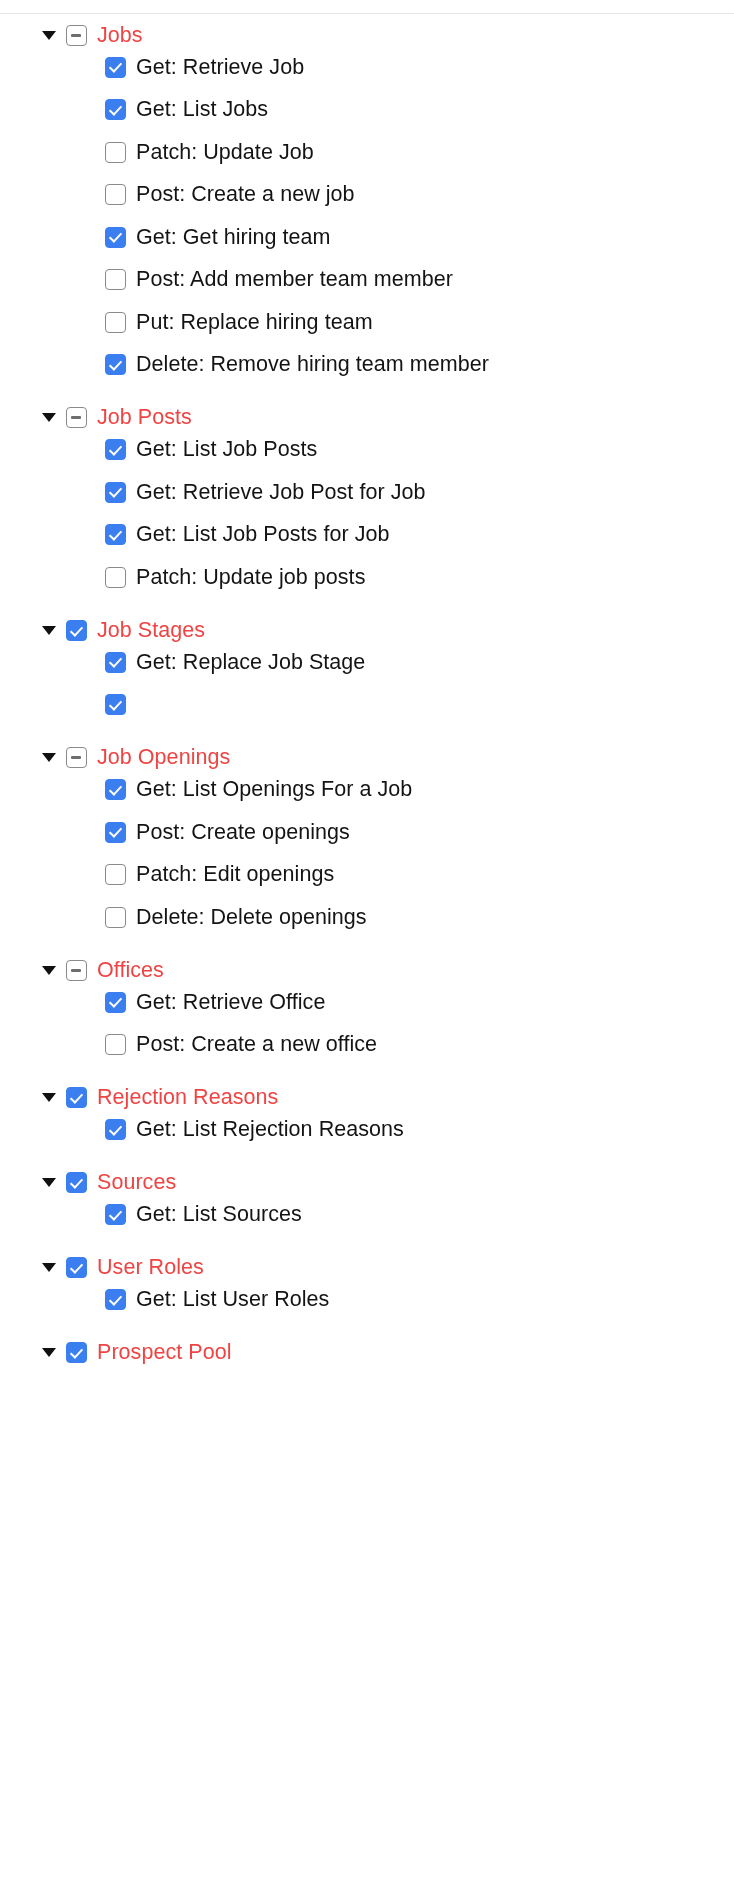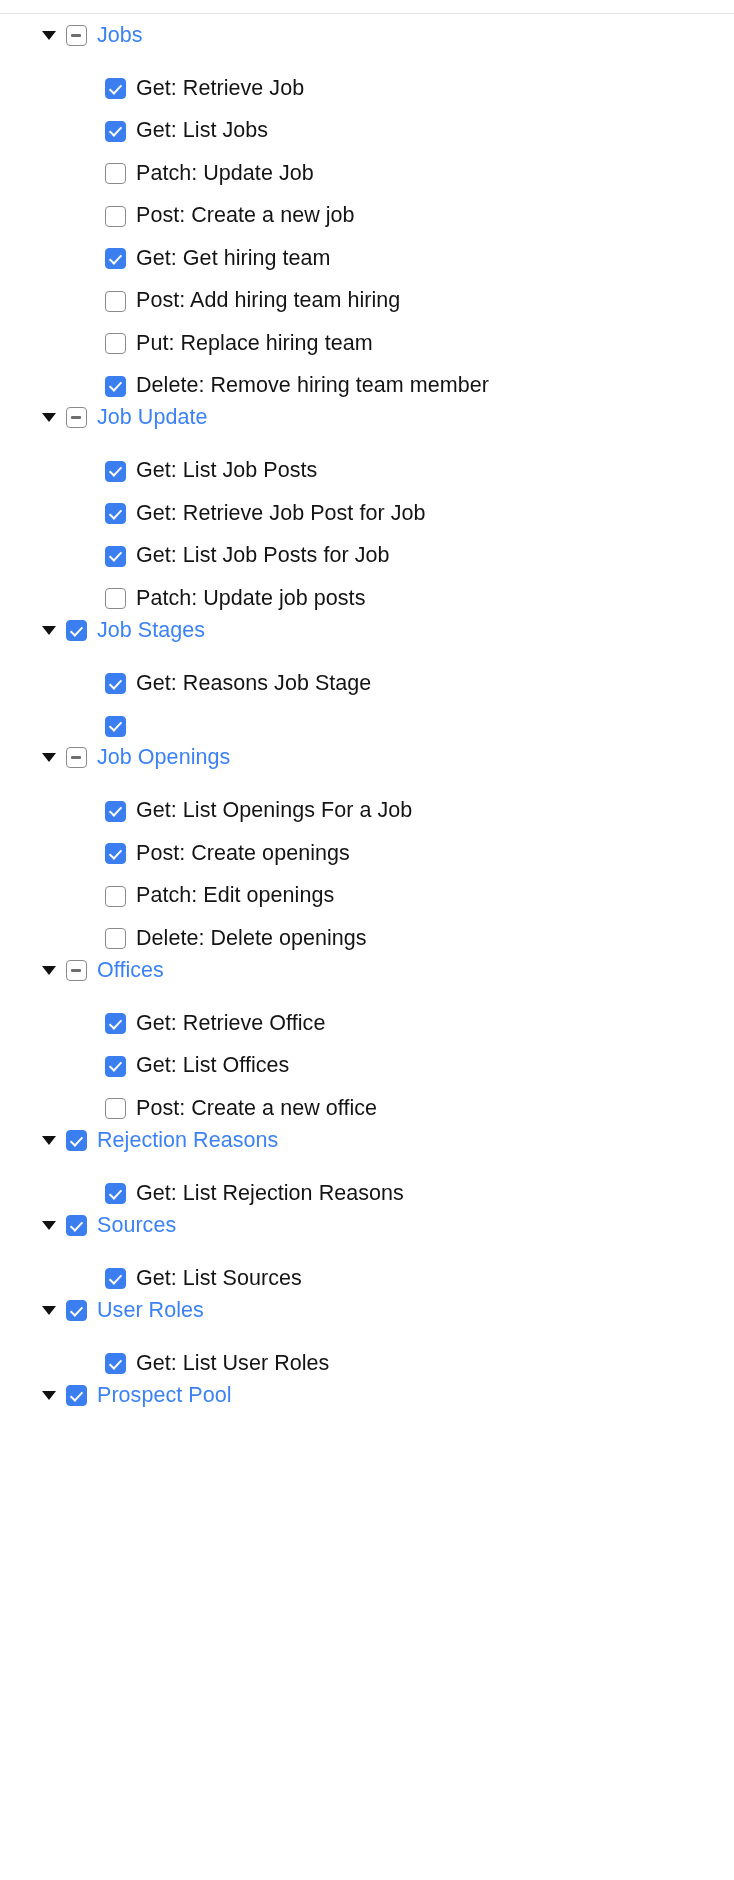--- a/index.html
+++ b/index.html
@@ -62,21 +62,21 @@
     width: 0;
     height: 0;
     border-left: 7px solid transparent;
     border-right: 7px solid transparent;
     border-top: 9px solid #111111;
   }
 
   
   .leaf-row {
     display: flex;
-    align-items: flex-end;
+    align-items: flex-start;
     height: 42.5px;
     padding-left: 105px;
     box-sizing: border-box;
     cursor: pointer;
   }
 
   
   .cb {
     width: 21px;
     height: 21px;
@@ -123,21 +123,21 @@
 
   
   .row-label {
     font-size: 21.5px;
     line-height: 1;
     letter-spacing: 0.05px;
     color: #141414;
     white-space: nowrap;
     user-select: none;
   }
-  .group-row .row-label { color: #3b82f6; }
+  .group-row .row-label { color: #ef4444; }
 </style>
 </head>
 <body>
 
 <div id="tree-root">
   <div class="top-divider"></div>
   <ul class="tree-list" id="tree-list">
       <li class="group-row">
         <span class="disclosure">
           <span class="caret"></span>
@@ -160,36 +160,36 @@
       <li class="leaf-row">
         <span class="cb unchecked"></span>
         <span class="row-label">Post: Create a new job</span>
       </li>
       <li class="leaf-row">
         <span class="cb checked"></span>
         <span class="row-label">Get: Get hiring team</span>
       </li>
       <li class="leaf-row">
         <span class="cb unchecked"></span>
-        <span class="row-label">Post: Add hiring team hiring</span>
+        <span class="row-label">Post: Add member team member</span>
       </li>
       <li class="leaf-row">
         <span class="cb unchecked"></span>
         <span class="row-label">Put: Replace hiring team</span>
       </li>
       <li class="leaf-row">
         <span class="cb checked"></span>
         <span class="row-label">Delete: Remove hiring team member</span>
       </li>
       <li class="group-row">
         <span class="disclosure">
           <span class="caret"></span>
         </span>
         <span class="cb indeterminate"></span>
-        <span class="row-label">Job Update</span>
+        <span class="row-label">Job Posts</span>
       </li>
       <li class="leaf-row">
         <span class="cb checked"></span>
         <span class="row-label">Get: List Job Posts</span>
       </li>
       <li class="leaf-row">
         <span class="cb checked"></span>
         <span class="row-label">Get: Retrieve Job Post for Job</span>
       </li>
       <li class="leaf-row">
@@ -202,21 +202,21 @@
       </li>
       <li class="group-row">
         <span class="disclosure">
           <span class="caret"></span>
         </span>
         <span class="cb checked"></span>
         <span class="row-label">Job Stages</span>
       </li>
       <li class="leaf-row">
         <span class="cb checked"></span>
-        <span class="row-label">Get: Reasons Job Stage</span>
+        <span class="row-label">Get: Replace Job Stage</span>
       </li>
       <li class="leaf-row">
         <span class="cb checked"></span>
       </li>
       <li class="group-row">
         <span class="disclosure">
           <span class="caret"></span>
         </span>
         <span class="cb indeterminate"></span>
         <span class="row-label">Job Openings</span>
@@ -240,24 +240,20 @@
       <li class="group-row">
         <span class="disclosure">
           <span class="caret"></span>
         </span>
         <span class="cb indeterminate"></span>
         <span class="row-label">Offices</span>
       </li>
       <li class="leaf-row">
         <span class="cb checked"></span>
         <span class="row-label">Get: Retrieve Office</span>
-      </li>
-      <li class="leaf-row">
-        <span class="cb checked"></span>
-        <span class="row-label">Get: List Offices</span>
       </li>
       <li class="leaf-row">
         <span class="cb unchecked"></span>
         <span class="row-label">Post: Create a new office</span>
       </li>
       <li class="group-row">
         <span class="disclosure">
           <span class="caret"></span>
         </span>
         <span class="cb checked"></span>

